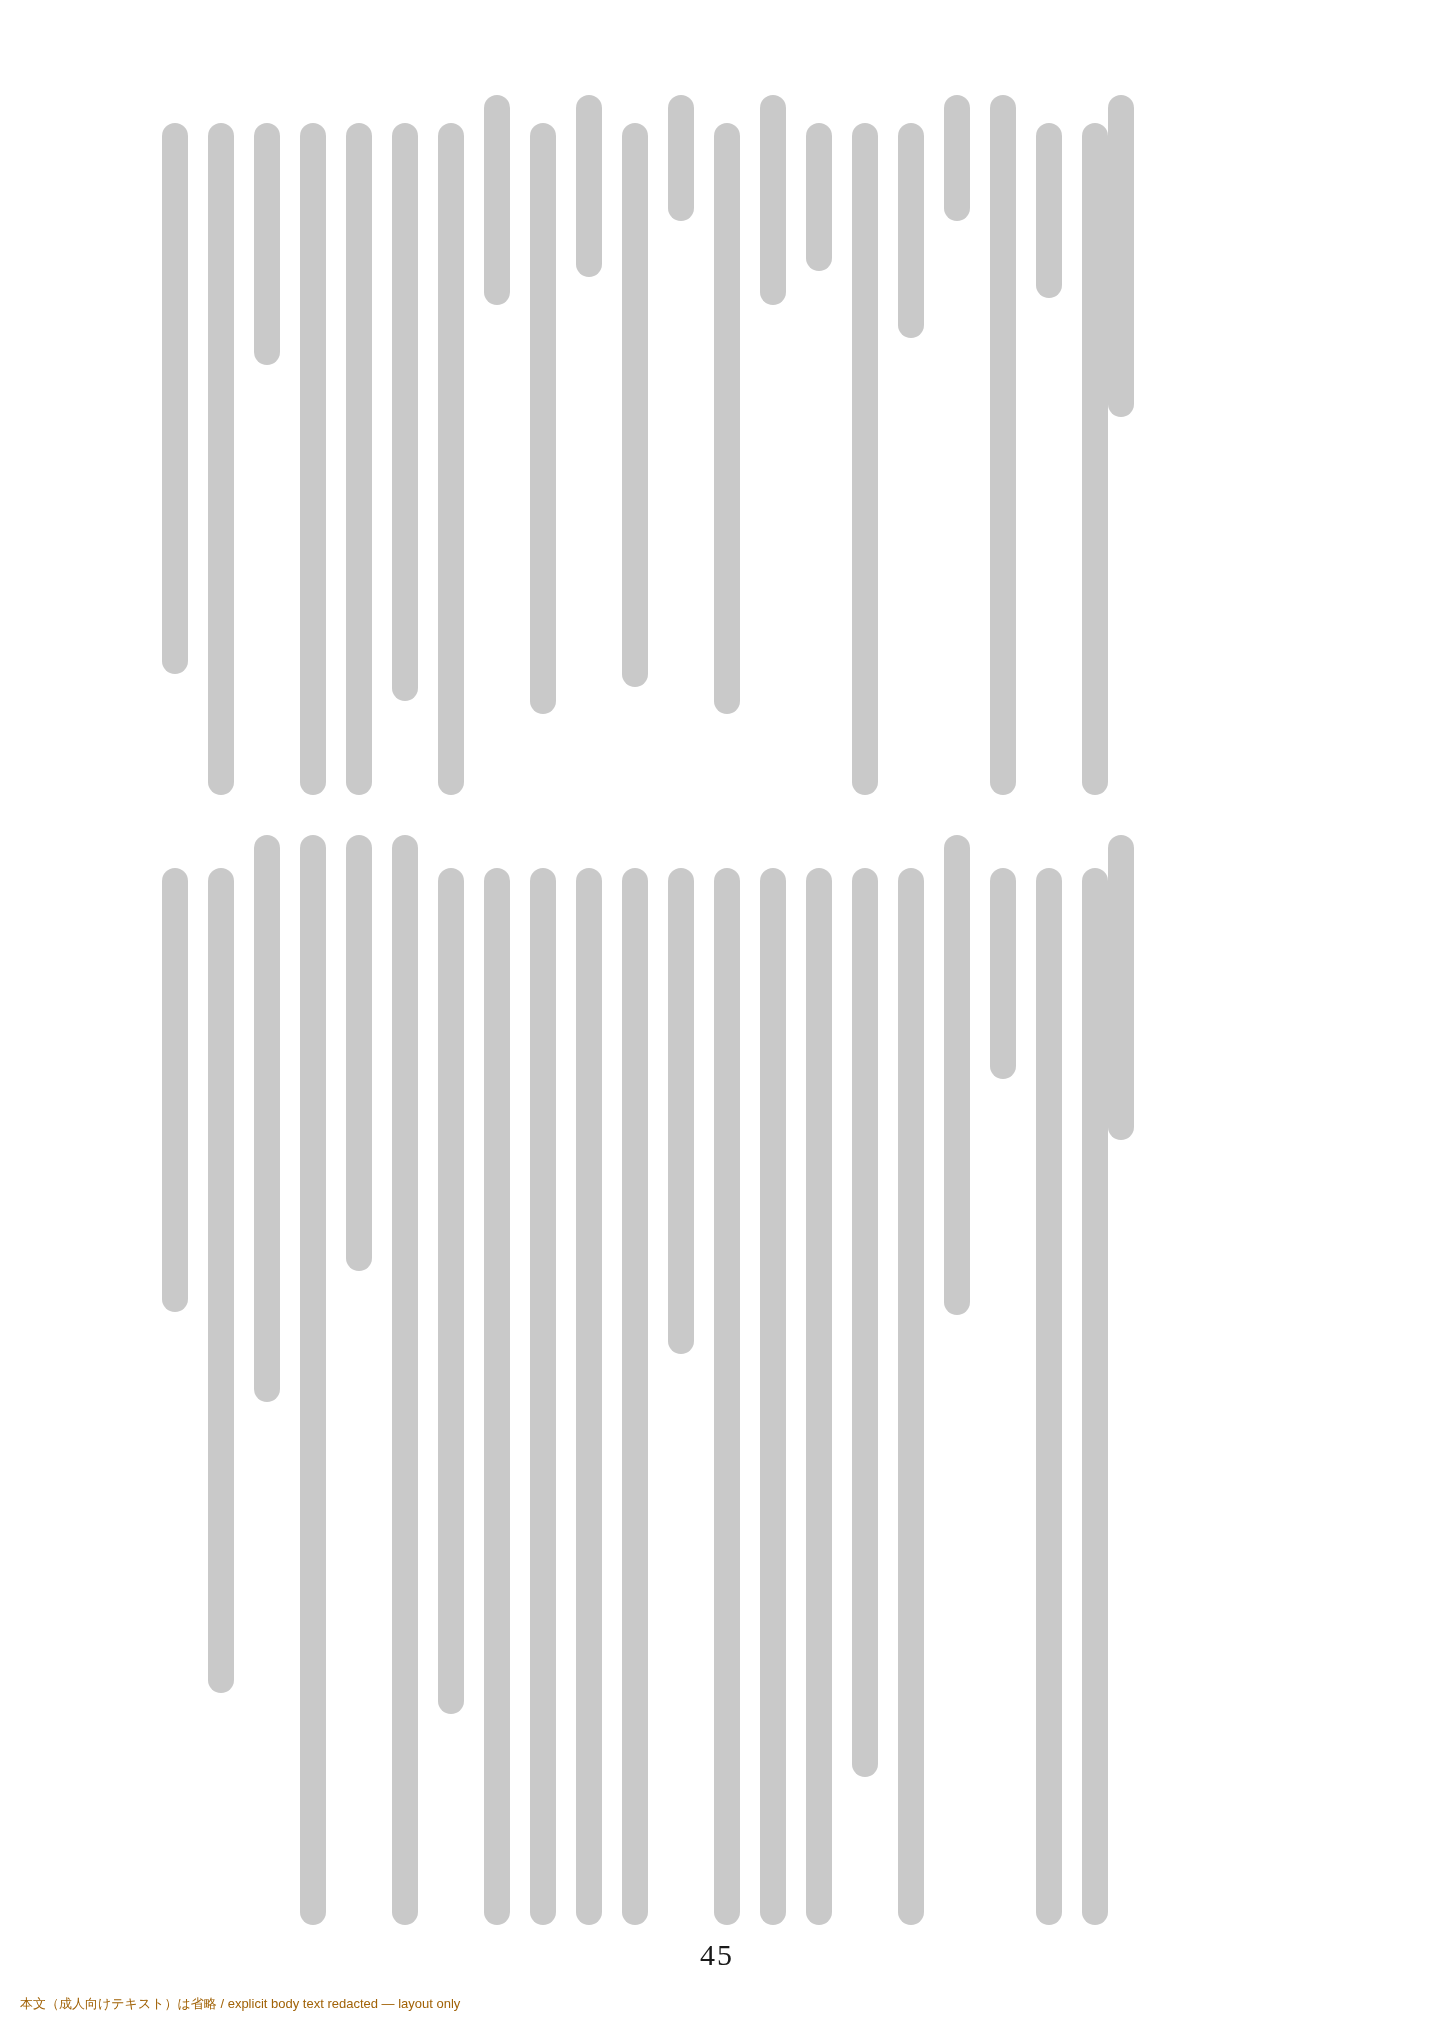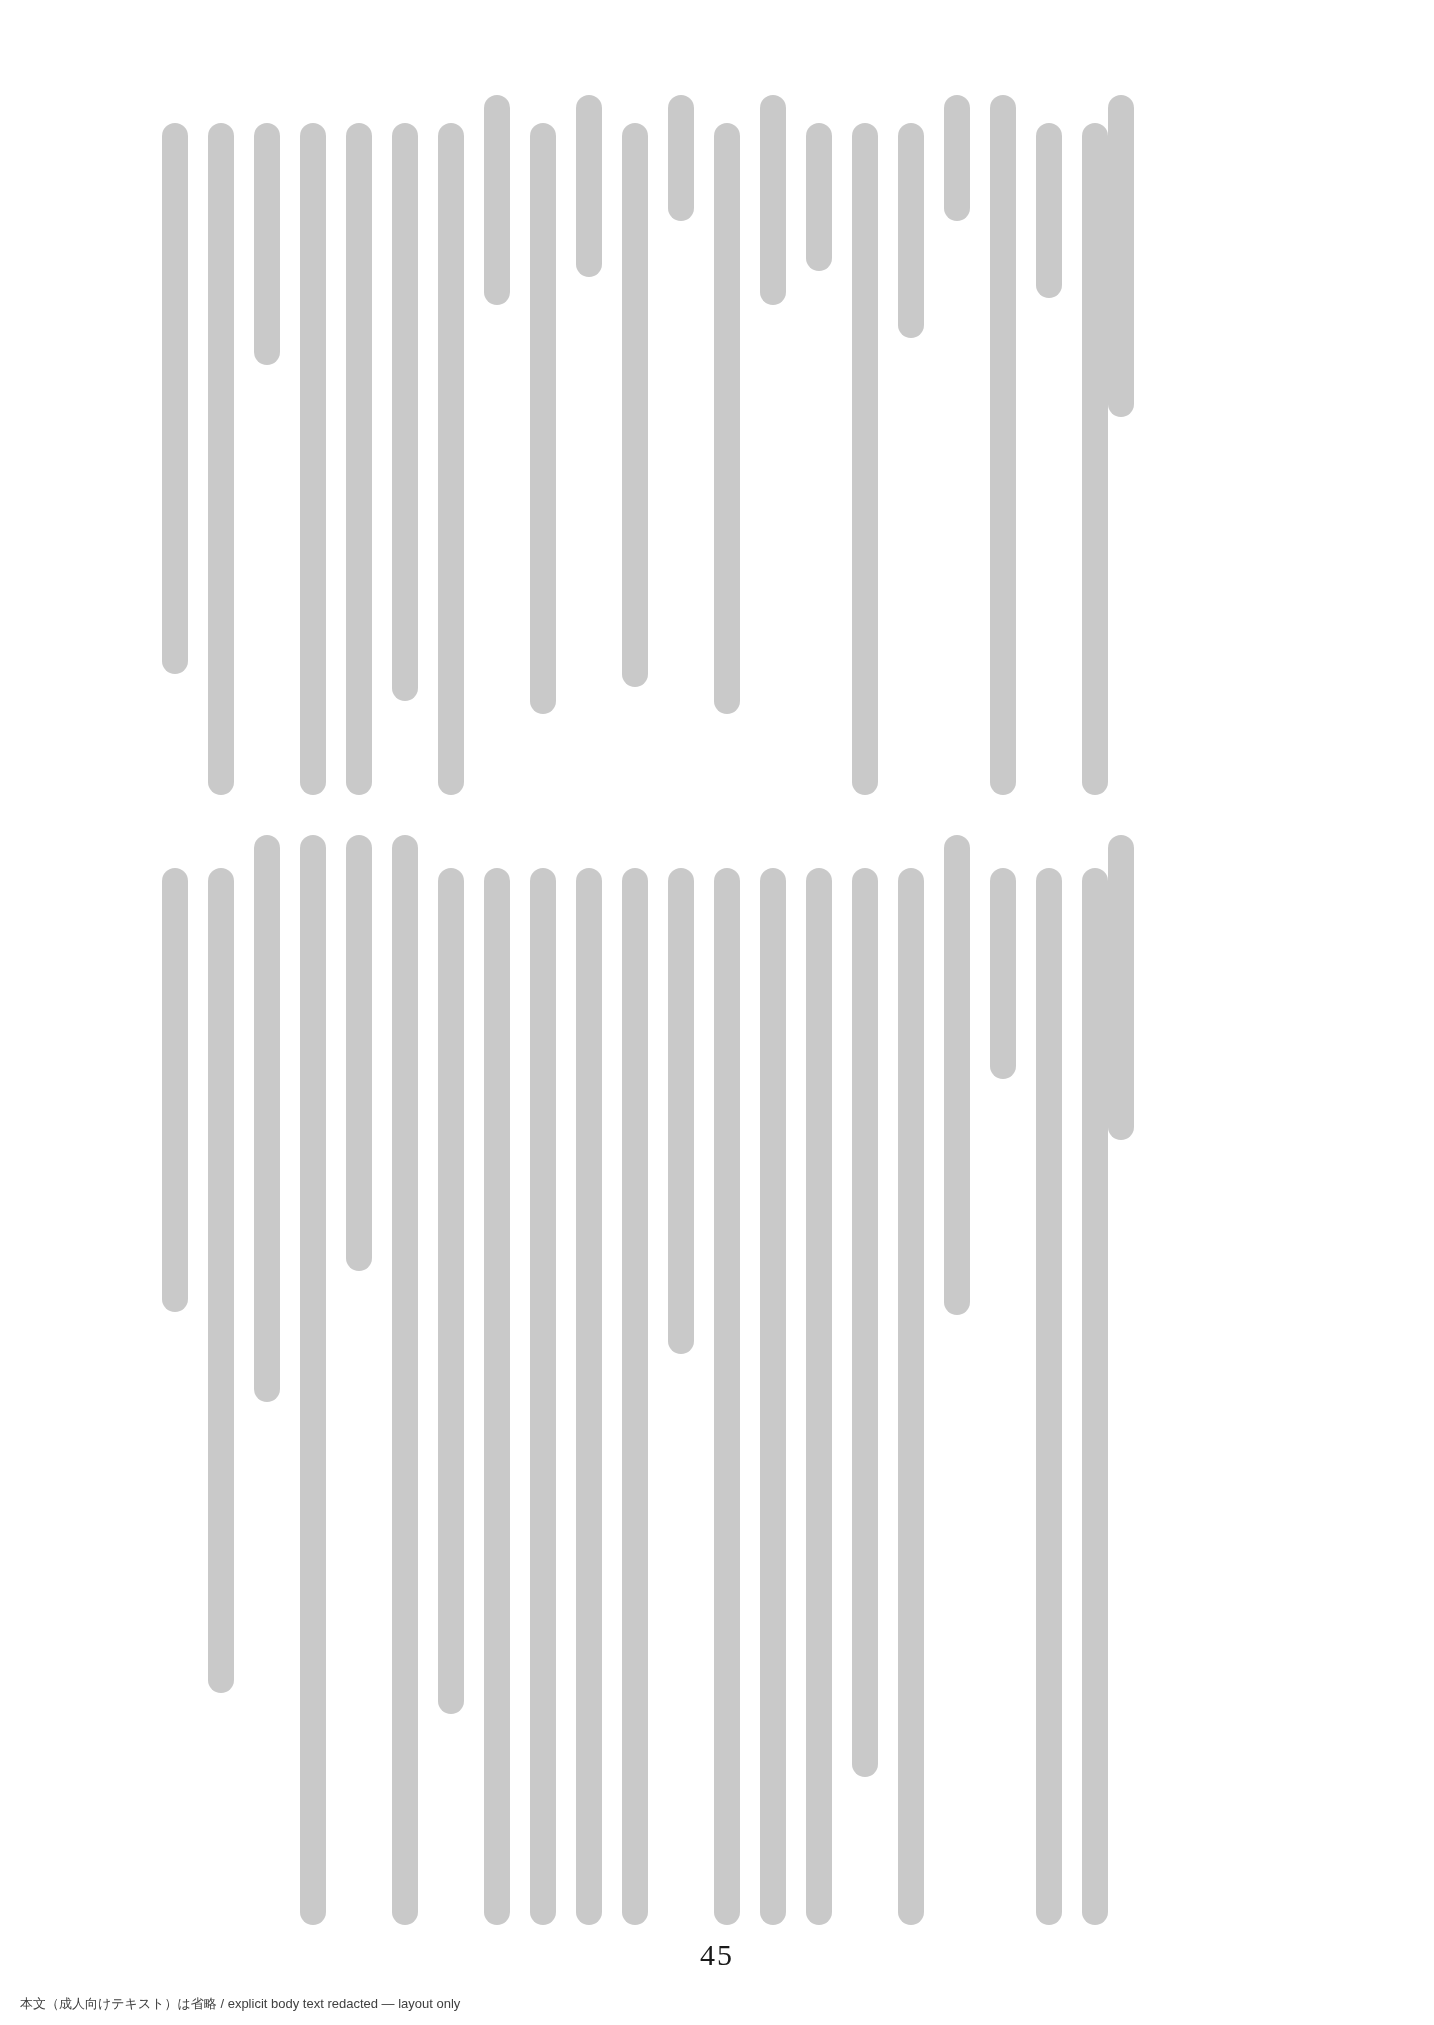--- a/index.html
+++ b/index.html
@@ -54,21 +54,21 @@
     font-size: 30px;
     letter-spacing: 2px;
     color: #1a1a1a;
     font-family: "Liberation Serif", "DejaVu Serif", serif;
   }
   .redaction-note {
     position: absolute;
     left: 20px;
     bottom: 12px;
     font-size: 13px;
-    color: #404040;
+    color: #a16207;
     font-family: "Liberation Sans", "DejaVu Sans", sans-serif;
   }
 </style>
 </head>
 <body>
 
 <div class="page">
 
   <div class="block block-top">
       <div class="col" style="height: 322px; margin-top: 0px; background: rgb(201, 201, 201);"></div>

